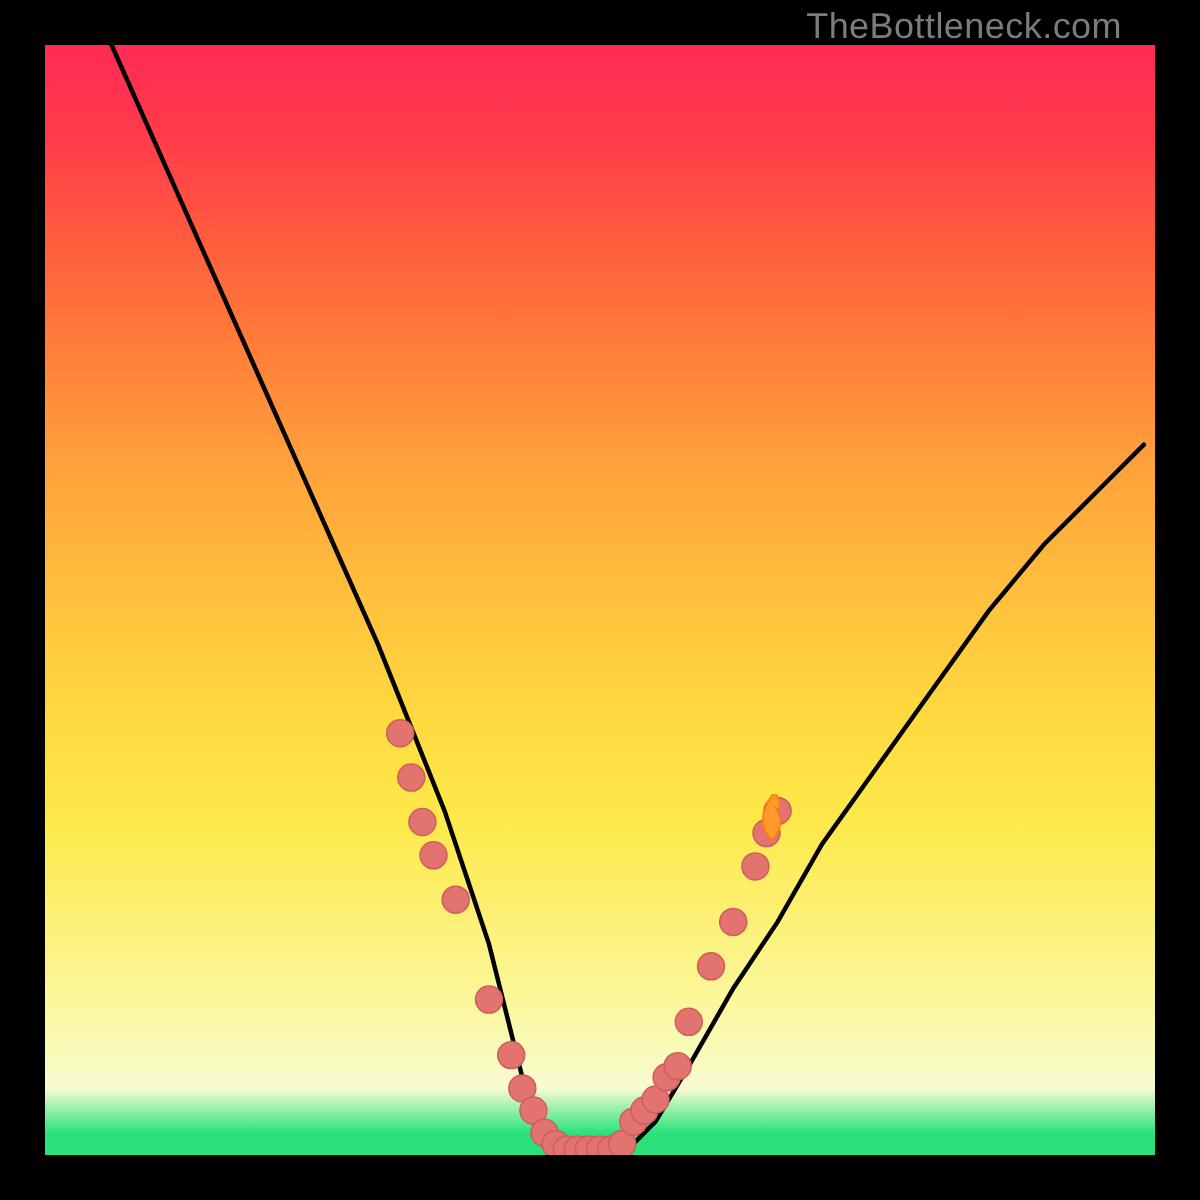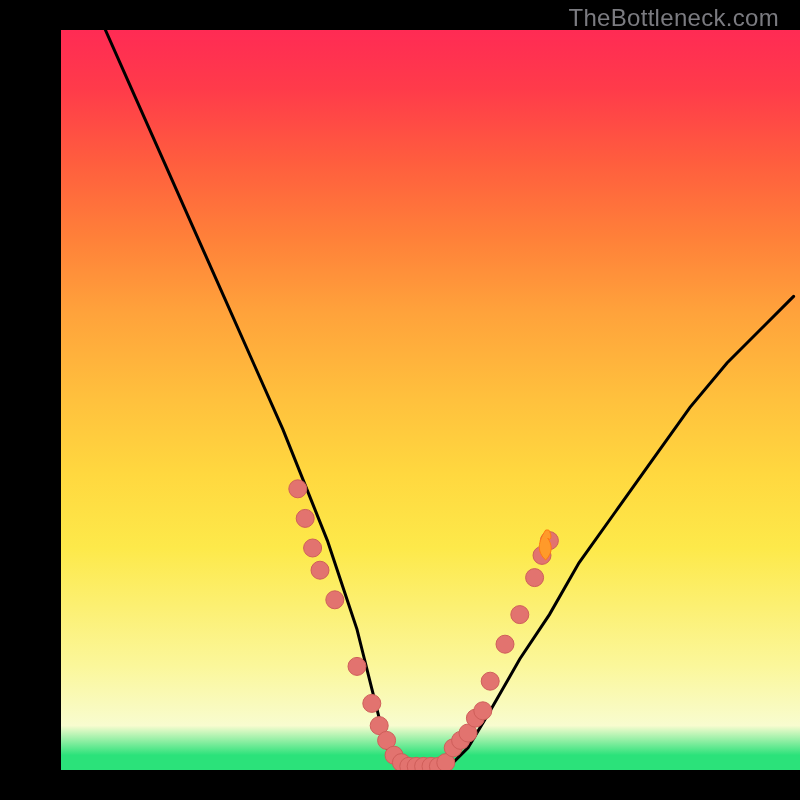--- a/index.html
+++ b/index.html
@@ -11,21 +11,20 @@
     background: #000;
     font-family: Arial, Helvetica, sans-serif;
   }
   .frame {
     position: absolute;
     top: 0;
     left: 0;
     width: 760px;
     height: 800px;
     background: #000;
-    margin-left: 31px;
   }
   .plot-area {
     position: absolute;
     top: 30px;
     left: 30px;
     width: 740px;
     height: 740px;
     overflow: hidden;
   }
   .gradient {

